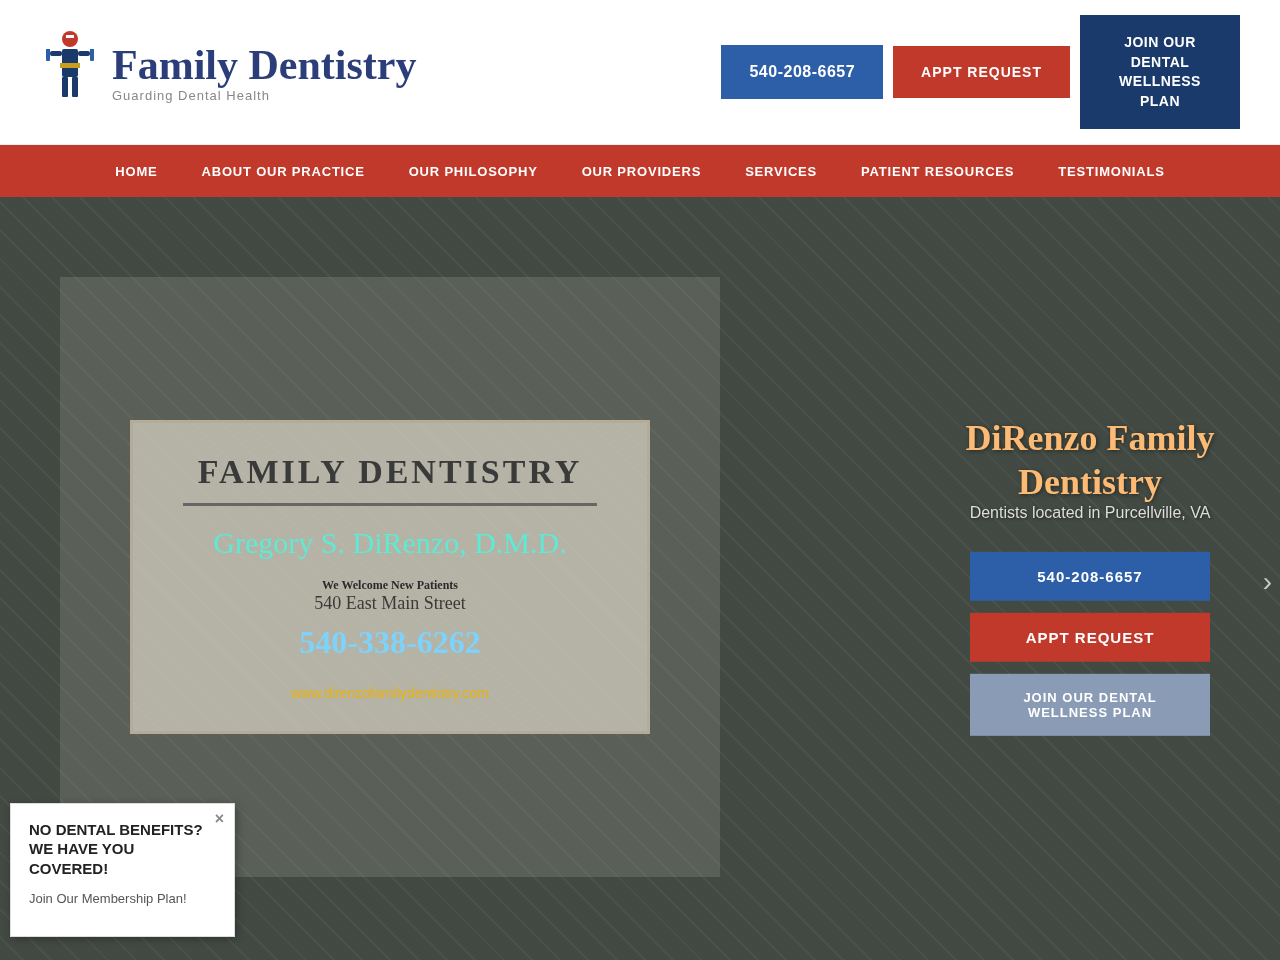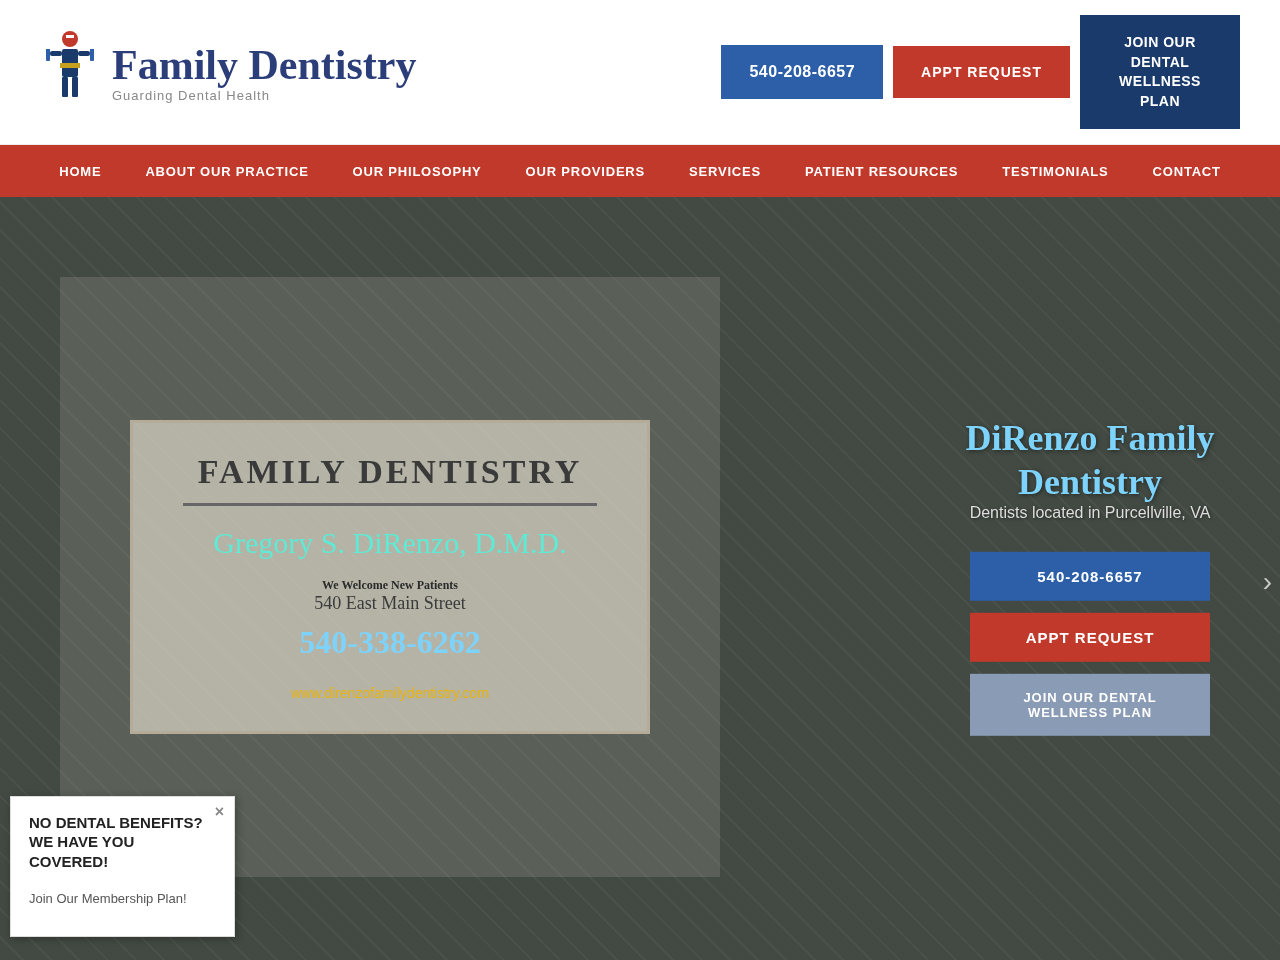--- a/index.html
+++ b/index.html
@@ -187,21 +187,21 @@
       position: absolute;
       right: 30px;
       top: 50%;
       transform: translateY(-50%);
       text-align: center;
       width: 320px;
     }
     .hero-overlay h2 {
       font-size: 36px;
       font-weight: 900;
-      color: #7dd3fc;
+      color: #fdba74;
       line-height: 1.2;
       font-family: Georgia, serif;
       text-shadow: 1px 1px 4px rgba(0,0,0,0.5);
     }
     .hero-overlay p {
       font-size: 16px;
       color: #ddd;
       margin-bottom: 30px;
       text-shadow: 1px 1px 3px rgba(0,0,0,0.5);
     }
@@ -263,21 +263,21 @@
       color: #888;
       cursor: pointer;
       font-weight: bold;
     }
     .popup-title {
       font-size: 15px;
       font-weight: 900;
       color: #222;
       text-transform: uppercase;
       line-height: 1.3;
-      margin-bottom: 20px;
+      margin-bottom: 13px;
     }
     .popup-sub {
       font-size: 13px;
       color: #555;
       margin-bottom: 12px;
     }
     .popup-btn {
       background: #28a745;
       color: #fff;
       border: none;
@@ -328,21 +328,20 @@
 </div>
 
 <nav class="nav">
   <div class="nav-item">HOME</div>
   <div class="nav-item">ABOUT OUR PRACTICE</div>
   <div class="nav-item">OUR PHILOSOPHY</div>
   <div class="nav-item">OUR PROVIDERS</div>
   <div class="nav-item">SERVICES</div>
   <div class="nav-item">PATIENT RESOURCES</div>
   <div class="nav-item">TESTIMONIALS</div>
-  <div class="nav-item">CONTACT</div>
 </nav>
 
 <div class="hero">
   <div class="hero-bg"></div>
 
   <div class="hero-sign">
     <div class="sign-board">
       <h2>FAMILY DENTISTRY</h2>
       <div class="doctor">Gregory S. DiRenzo, D.M.D.</div>
       <div class="welcome">We Welcome New Patients</div>

